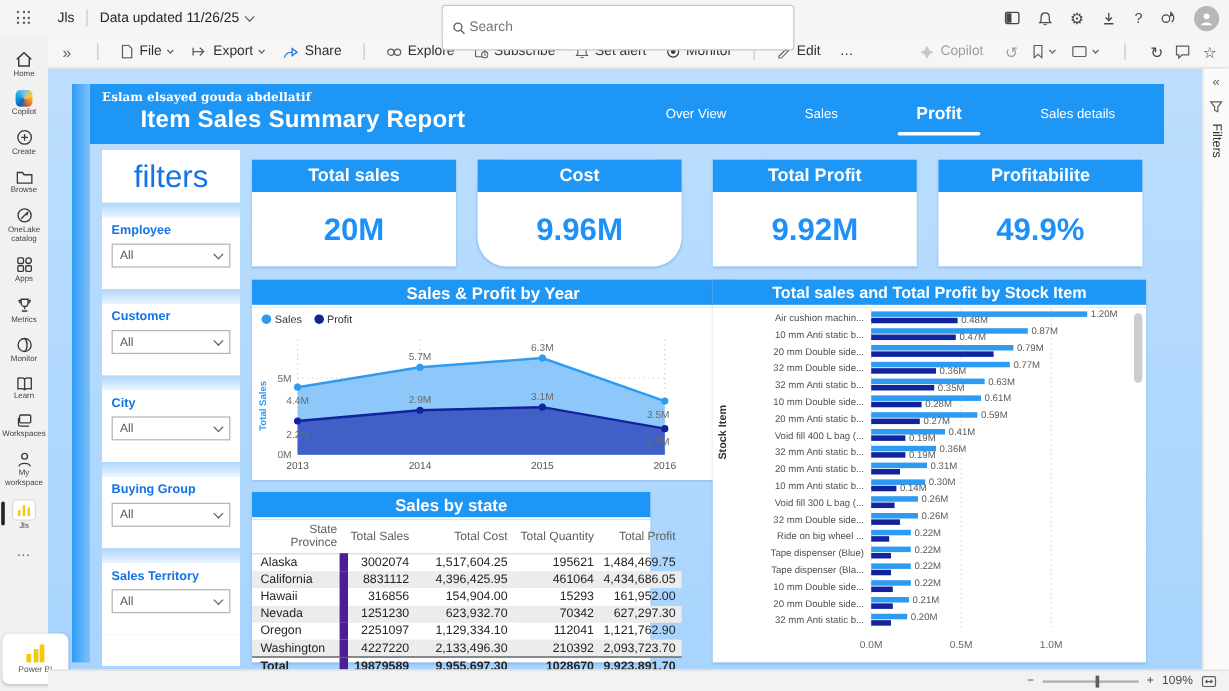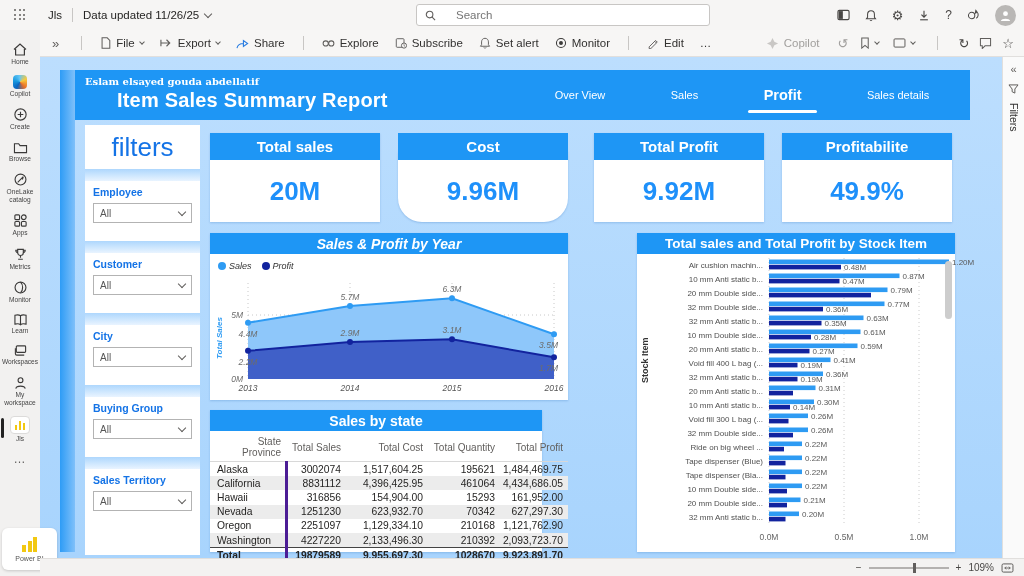--- a/index.html
+++ b/index.html
@@ -12,23 +12,23 @@
     background:#f6f5f4; display:flex; align-items:center; z-index:30; }
   .waffle { width:12px; height:12px; margin-left:14px; display:grid;
     grid-template-columns:repeat(3,1fr); gap:2px; cursor:pointer; }
   .waffle i { width:2px; height:2px; background:#605e5c; border-radius:50%; }
   .tenant { margin-left:22px; font-size:11.5px; color:#252423; }
   .vdiv { width:1px; height:14px; background:#c8c6c4; margin:0 10px; }
   .dataupd { font-size:11.5px; color:#252423; display:flex; align-items:center; gap:6px; cursor:pointer;}
   .chev { width:6px; height:6px; border-right:1.3px solid #605e5c; border-bottom:1.3px solid #605e5c;
     transform:rotate(45deg); margin-top:-3px; }
   .chev.sm { width:4px; height:4px; }
-  #searchbox { position:absolute; left:368px; top:4px; width:294px; height:22px;
+  #searchbox { position:absolute; left:368px; top:4px; width:294px; height:38px;
     background:#fff; border:1px solid #c8c6c4; border-radius:3px;
-    display:flex; align-items:center; padding:0 8px; gap:20px;margin-left:48px; }
+    display:flex; align-items:center; padding:0 8px; gap:3px; }
   #searchbox input { border:none; outline:none; flex:1; font-size:11.5px; color:#555;
     font-family:"Liberation Sans",sans-serif; background:transparent; }
   .appicons { position:absolute; right:8px; top:0; height:30px; display:flex;
     align-items:center; gap:15px; }
   .aicon { color:#484644; font-size:13px; line-height:1; cursor:pointer; display:flex; align-items:center;}
   .avatar { width:21px; height:21px; border-radius:50%; background:#b9b7b5;
     display:flex; align-items:center; justify-content:center; cursor:pointer; }
 
   
   #toolbar { position:absolute; left:40px; top:30px; right:0; height:27px;
@@ -111,35 +111,35 @@
   .kpi { top:76px; width:170px; height:89px; background:#fff; box-shadow:0 1px 2px rgba(30,100,180,.25); }
   .kpi-h { height:27px; background:#1e96f5; color:#fff; font-weight:bold; font-size:15px;
     display:flex; align-items:center; justify-content:center; }
   .kpi-v { height:62px; display:flex; align-items:center; justify-content:center;
     color:#1e90fa; font-size:26px; font-weight:bold; }
 
   
   .card { background:#fff; box-shadow:0 1px 2px rgba(30,100,180,.25); }
   .card-title { height:23px; background:#1e96f5; border-bottom:2px solid #fff; color:#fff;
     font-weight:bold; font-size:14px; display:flex; align-items:center; justify-content:center; }
-  #areacard { left:170px; top:176px; width:358px; height:167px;font-style:italic; }
+  #areacard { left:170px; top:176px; width:402px; height:167px; }
   #tablecard { left:170px; top:353px; width:332px; height:142px; }
-  #barcard { left:554px; top:176px; width:318px; height:319px;margin-left:43px; }
+  #barcard { left:554px; top:176px; width:361px; height:319px; }
 
   .legend { display:flex; align-items:center; gap:10px; padding:3px 8px 0; height:17px; }
   .legend .li { display:flex; align-items:center; gap:3px; font-size:9px; color:#333; }
   .ldot { width:8px; height:8px; border-radius:50%; }
 
   
   #state-table table { border-collapse:collapse; width:100%; table-layout:fixed; }
   #state-table th { font-size:10px; color:#605e5c; font-weight:normal; text-align:right;
     padding:3px 5px 3px 2px; border-bottom:1px solid #d8d8d8; }
   #state-table th:first-child { text-align:right; padding-left:7px; }
   #state-table td { font-size:10.3px; color:#252423; text-align:right; padding:1.6px 5px 1.6px 2px; }
-  #state-table td:first-child { text-align:left; padding-left:7px; border-right:3px solid #4c1d95;margin-top:12px; }
+  #state-table td:first-child { text-align:left; padding-left:7px; border-right:7px solid #4c1d95;margin-top:12px; }
   #state-table tr.alt { background:#ececec; }
   #state-table tr.total td { font-weight:bold; border-top:1.5px solid #444; }
 
   .scrollbar { position:absolute; right:3px; top:28px; width:7px; height:280px; }
   .scrollbar .thumb { width:7px; height:58px; background:#cdcdcd; border-radius:4px; }
   #stockitem-label { position:absolute; left:3px; top:150px; transform:rotate(-90deg);
     transform-origin:left top; font-size:9px; font-weight:bold; color:#333; }
 </style>
 </head>
 <body>
@@ -556,21 +556,21 @@
               <td>Nevada</td>
               <td>1251230</td>
               <td>623,932.70</td>
               <td>70342</td>
               <td>627,297.30</td>
             </tr>
             <tr class="">
               <td>Oregon</td>
               <td>2251097</td>
               <td>1,129,334.10</td>
-              <td>210168</td>
+              <td>112041</td>
               <td>1,121,762.90</td>
             </tr>
             <tr class="alt">
               <td>Washington</td>
               <td>4227220</td>
               <td>2,133,496.30</td>
               <td>210392</td>
               <td>2,093,723.70</td>
             </tr>
             <tr class="total">

